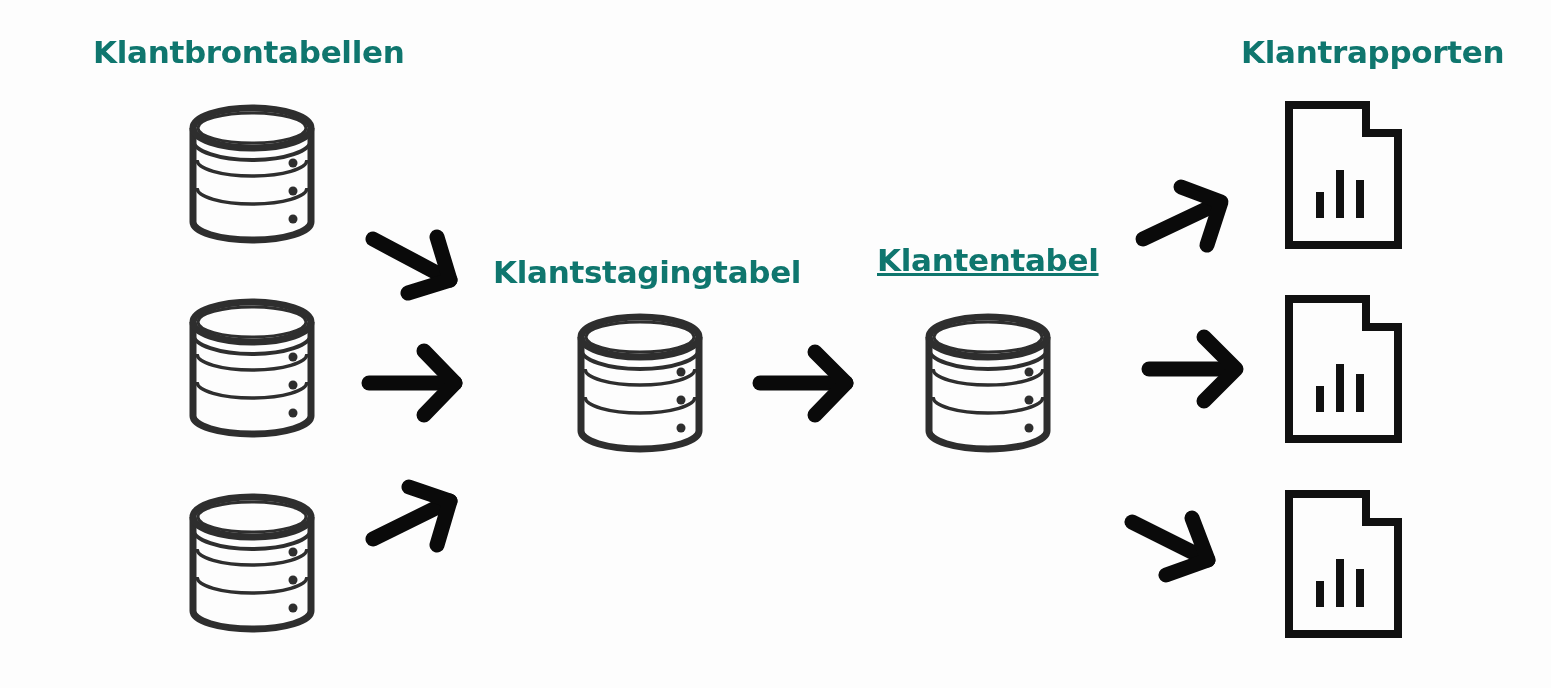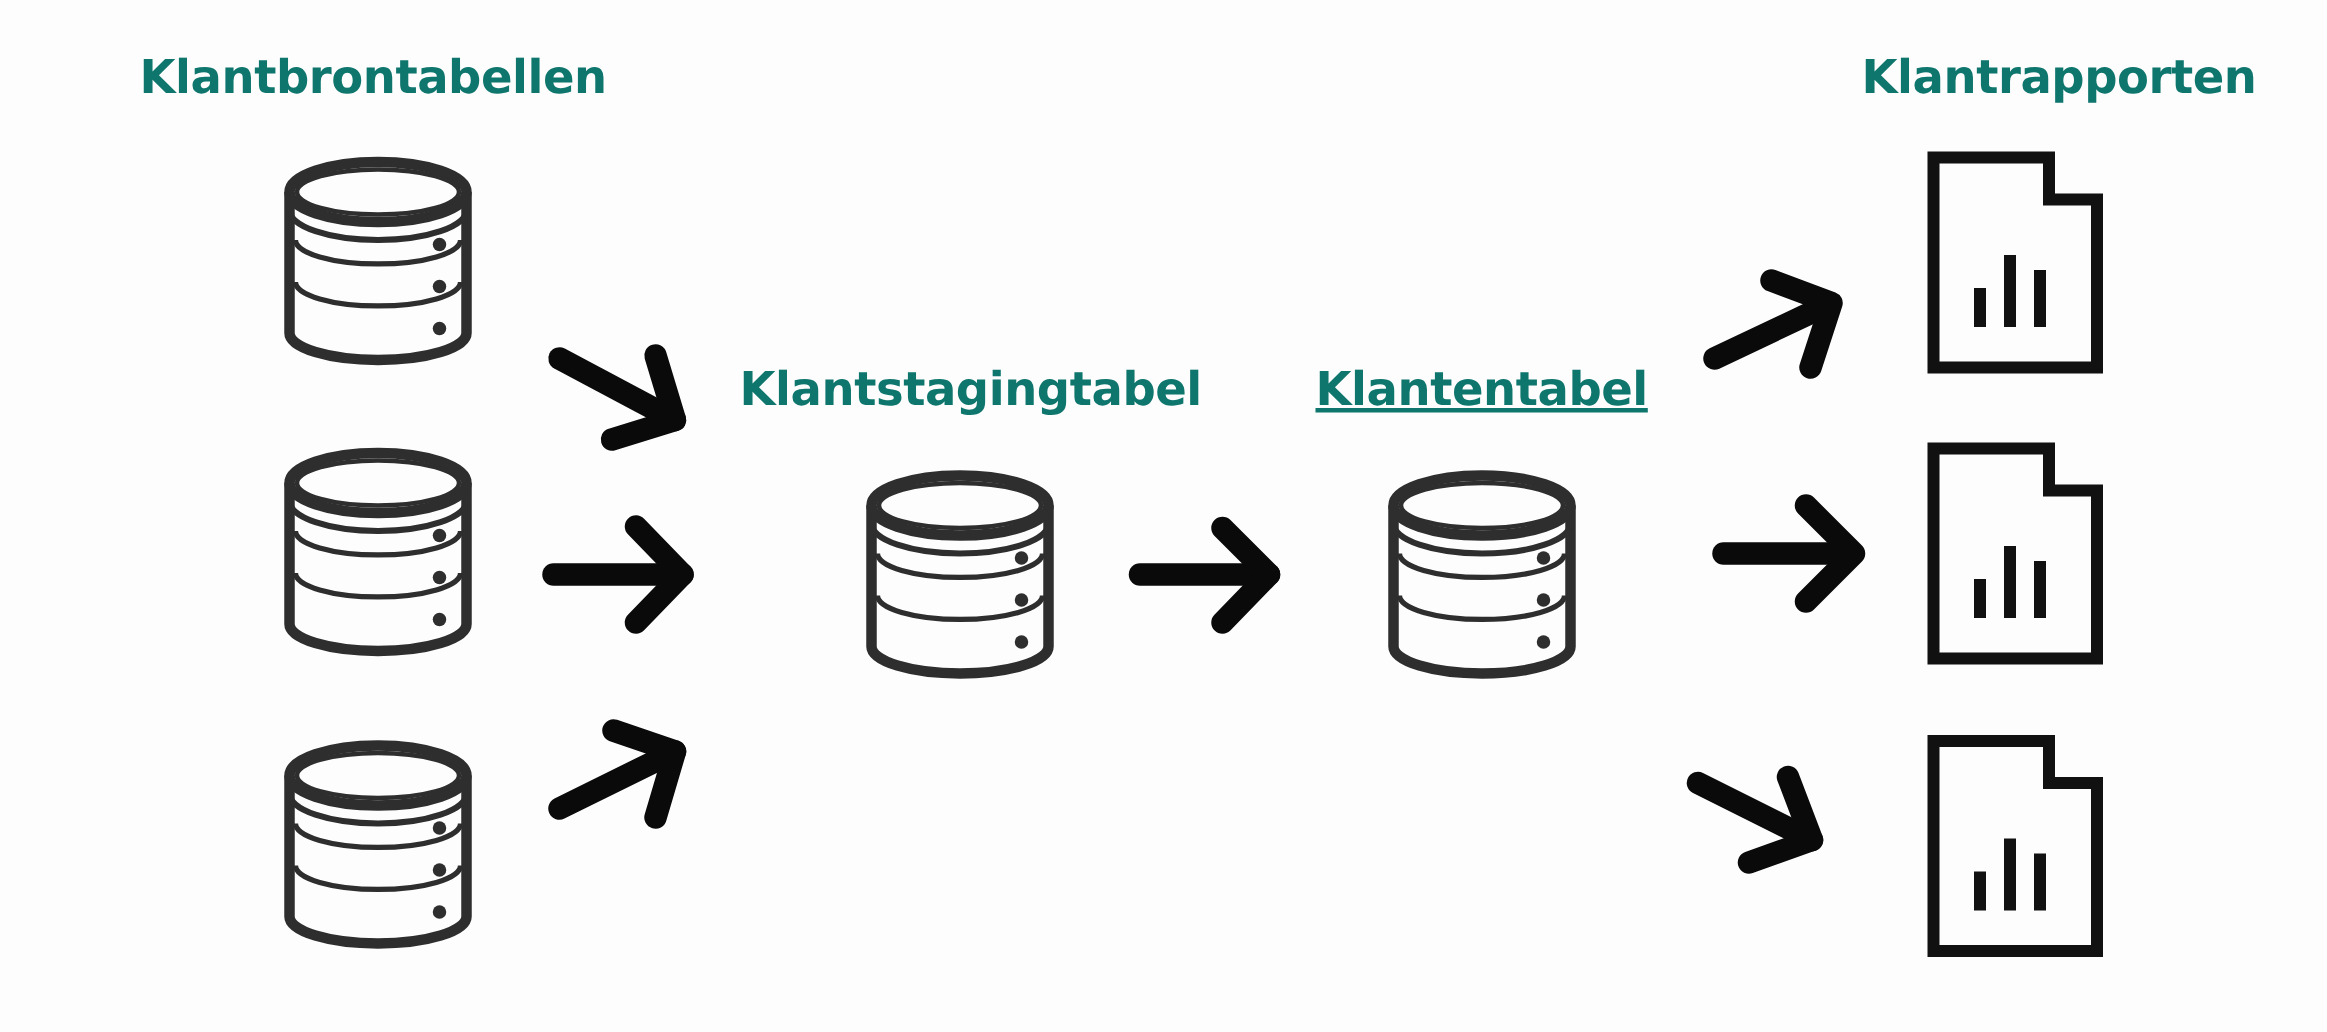--- a/index.html
+++ b/index.html
@@ -11,21 +11,21 @@
       position: absolute; font-weight: bold; font-size: 31px; color: #0f766e; letter-spacing: -0.3px;
       white-space: nowrap;
     }
     .icon { position: absolute; }
     svg { display: block; overflow: visible; }
   </style>
 </head>
 <body>
 
 <div class="label" style="left:93px; top:34px;">Klantbrontabellen</div>
-<div class="label" style="left:493px; top:242px;">Klantstagingtabel</div>
+<div class="label" style="left:493px; top:254px;">Klantstagingtabel</div>
 <div class="label" style="left:877px; top:242px;text-decoration:underline;">Klantentabel</div>
 <div class="label" style="left:1209px; top:34px;margin-left:32px;">Klantrapporten</div>
 
 <svg width="0" height="0" style="position:absolute">
   <defs>
     <symbol id="db" viewBox="0 0 130 150">
       <g fill="none" stroke="#2e2e2e" stroke-width="7">
         <path d="M6 28 L6 122 A59 18 0 0 0 124 122 L124 28"></path>
         <ellipse cx="65" cy="28" rx="59" ry="20"></ellipse>
         <ellipse cx="65" cy="28" rx="54" ry="15" stroke-width="3"></ellipse>

